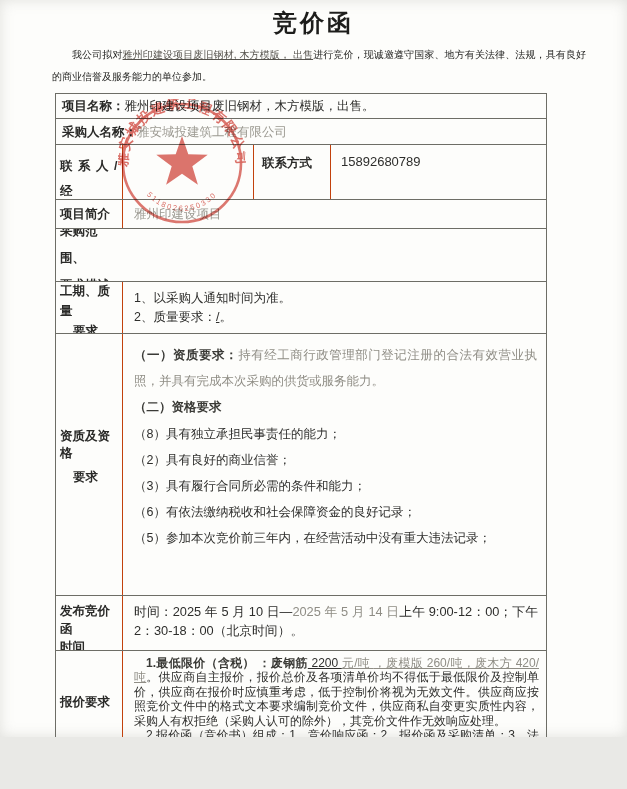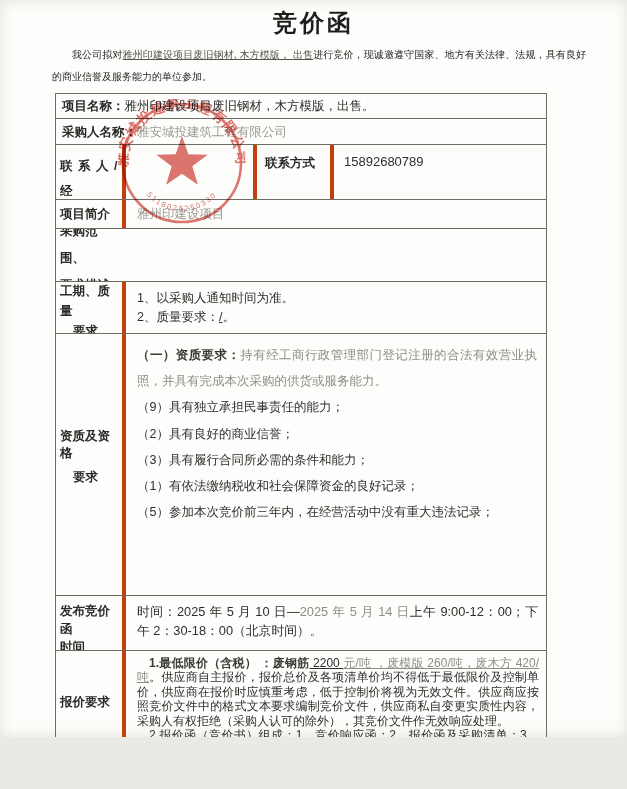--- a/index.html
+++ b/index.html
@@ -31,21 +31,21 @@
   .faint { color:#9c9a92; }
   .dim { color:#8f8d85;margin-top:38px; }
 
   .tbl {
     position:absolute; left:55px; top:93px; width:492px;
     border:1px solid #6d6d66;
     font-size:12.5px;
   }
   .row { display:flex; border-top:1px solid #6d6d66; }
   .row:first-child { border-top:none; }
-  .cell { border-left:4px solid #c2410c; overflow:hidden; }
+  .cell { border-left:1px solid #c2410c; overflow:hidden; }
   .cell:first-child { border-left:none; }
   .full { width:100%; padding:4px 6px 2px 6px; }
   .lbl { font-weight:bold; color:#2a2a28; }
   .val { padding:4px 8px 2px 11px; }
 
   .r1 { height:24px; } .r1 .full { line-height:17px; }
   .r2 { height:26px; } .r2 .full { line-height:18px; }
   .r3 { height:55px; }
   .r4 { height:29px; } .r4 .val { line-height:21px; }
   .r5 { height:53px; }
@@ -139,24 +139,25 @@
       </div>
     </div>
 
     <div class="row r7">
       <div class="cell c-lab lbl lab-center">
         <div>资质及资格</div>
         <div class="l2">要求</div>
       </div>
       <div class="cell c-rest val">
         <p><span class="qhead">（一）资质要求：</span><span class="qbody">持有经工商行政管理部门登记注册的合法有效营业执照，并具有完成本次采购的供货或服务能力。</span></p>
-        <p>（9）具有独立承担民事责任的能力；</p>
+        <p class="qhead">（二）资格要求</p>
+        <p>（8）具有独立承担民事责任的能力；</p>
         <p>（2）具有良好的商业信誉；</p>
         <p>（3）具有履行合同所必需的条件和能力；</p>
-        <p>（1）有依法缴纳税收和社会保障资金的良好记录；</p>
+        <p>（6）有依法缴纳税收和社会保障资金的良好记录；</p>
         <p>（5）参加本次竞价前三年内，在经营活动中没有重大违法记录；</p>
 
       </div>
     </div>
 
     <div class="row r8">
       <div class="cell c-lab lbl">
         <div>发布竞价函</div>
         <div>时间</div>
       </div>

